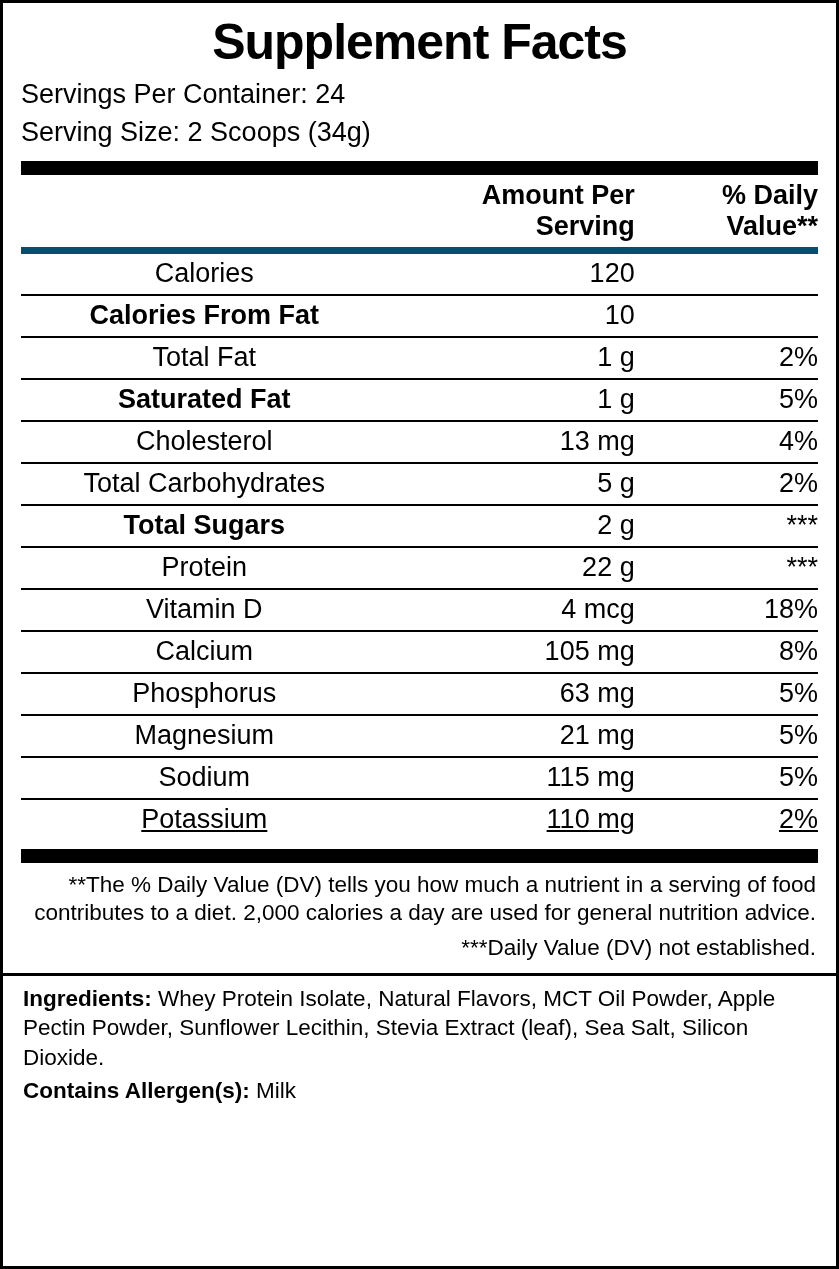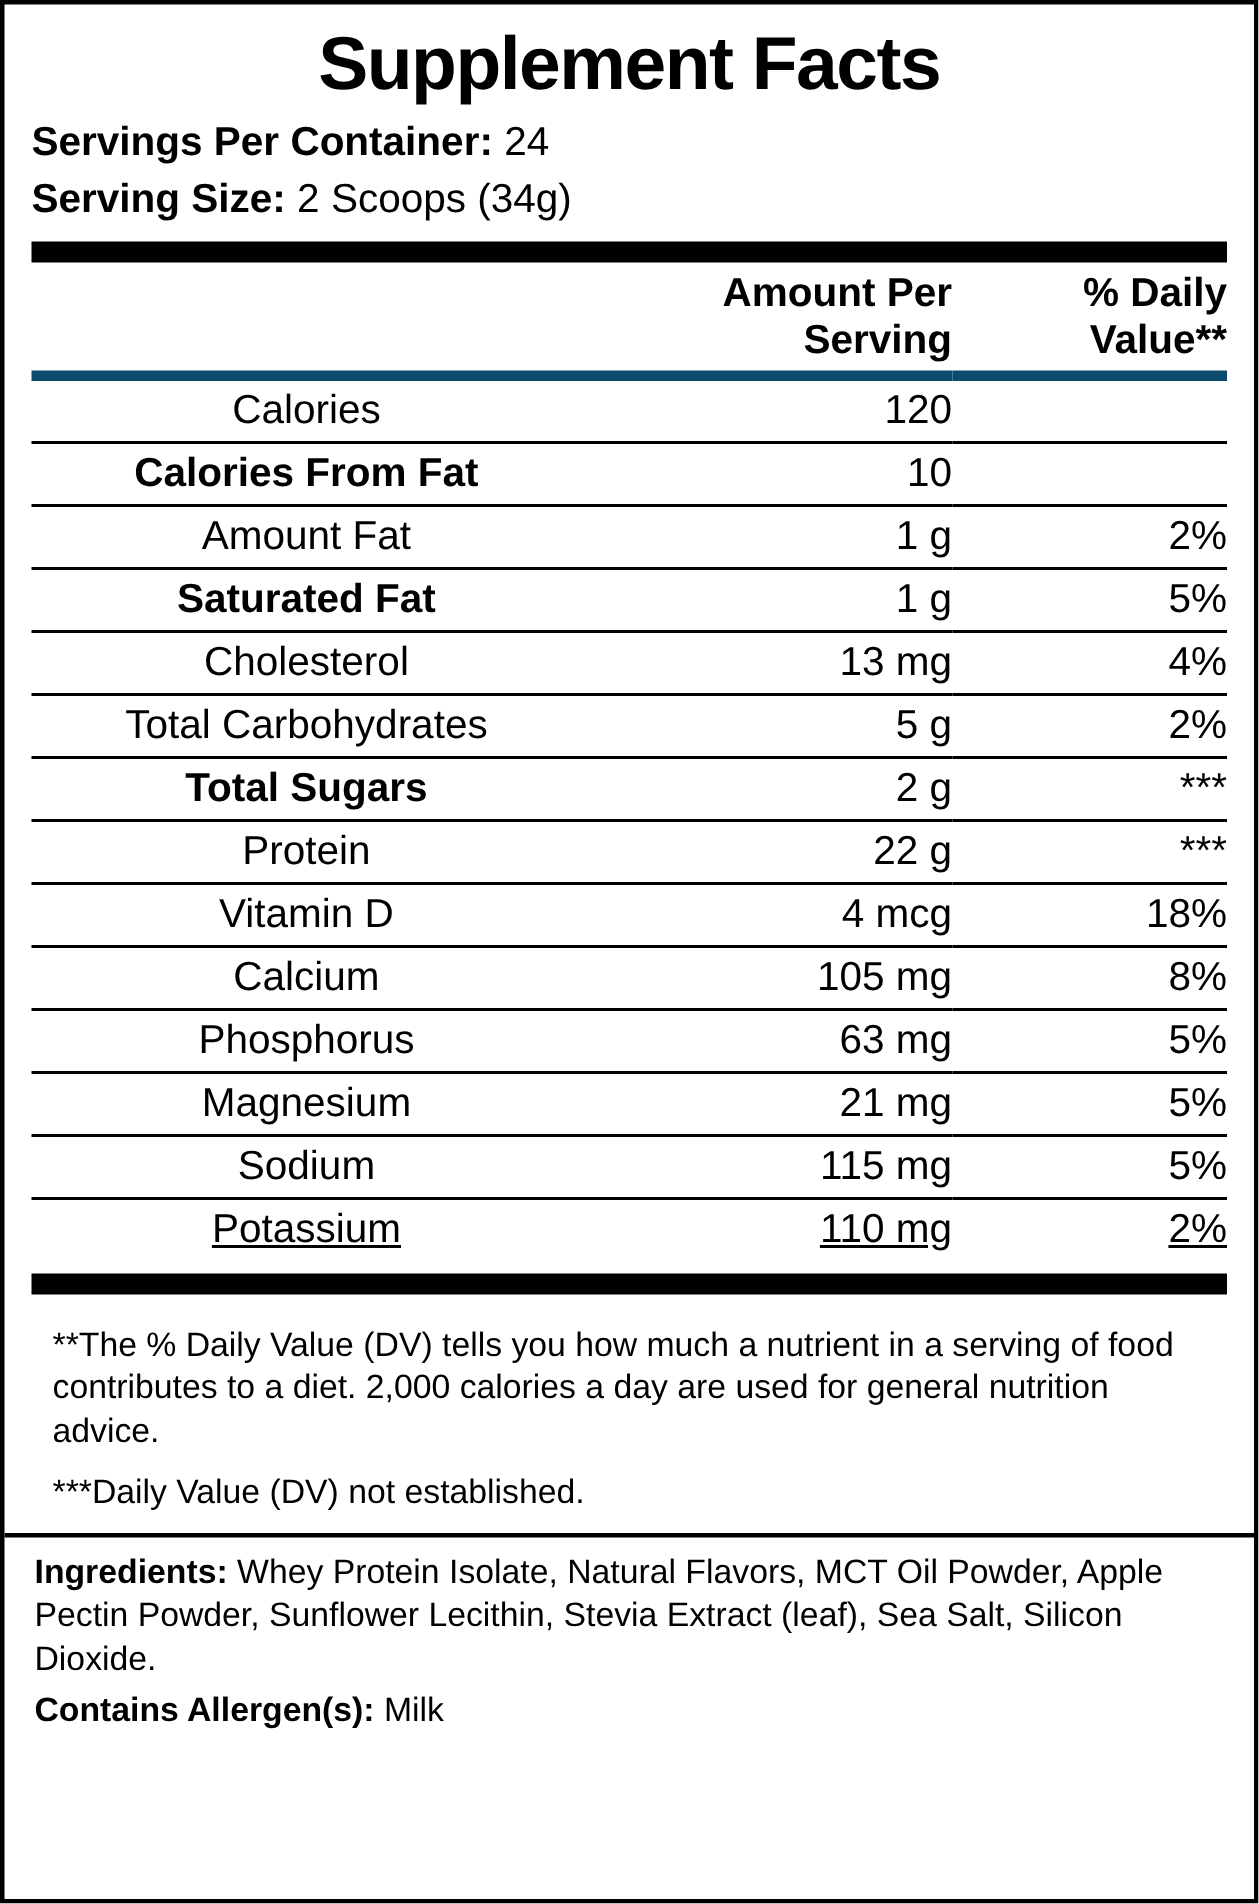--- a/index.html
+++ b/index.html
@@ -29,21 +29,21 @@
     text-align: center;
     margin: 4px 0 8px 0;
     white-space: nowrap;
   }
   .servings-line {
     font-size: 27px;
     line-height: 1.42;
     white-space: nowrap;
   }
   .servings-line .lbl {
-    font-weight: bold;
+    font-weight: normal;
   }
   .rule-thick {
     height: 14px;
     background: #000000;
     margin: 9px 0 0 0;
   }
   table.facts {
     width: 100%;
     border-collapse: collapse;
     font-size: 27px;
@@ -64,21 +64,21 @@
   }
   td.name { text-align: center; width: 46%; }
   td.amount { text-align: right; width: 31%; padding-right: 28px; }
   td.dv { text-align: right; width: 23%; }
   .indent { padding-left: 38px; font-weight: bold; }
   .footnotes {
     font-size: 22.5px;
     line-height: 1.28;
     padding: 8px 2px 0 2px;
   }
-  .footnotes p { margin: 12px; }
+  .footnotes p { margin: 0; text-align: right; }
   .footnotes p.second { margin-top: 6px; }
   .divider-bottom {
     height: 3px;
     background: #000000;
     margin: 10px -18px 0 -18px;
   }
   .ingredients {
     font-size: 22.5px;
     line-height: 1.3;
     padding: 8px 2px 0 2px;
@@ -122,21 +122,21 @@
         <td class="name">Calories</td>
         <td class="amount">120</td>
         <td class="dv"></td>
       </tr>
       <tr>
         <td class="name indent">Calories From Fat</td>
         <td class="amount">10</td>
         <td class="dv"></td>
       </tr>
       <tr>
-        <td class="name">Amount Fat</td>
+        <td class="name">Total Fat</td>
         <td class="amount">1 g</td>
         <td class="dv">2%</td>
       </tr>
       <tr>
         <td class="name indent">Saturated Fat</td>
         <td class="amount">1 g</td>
         <td class="dv">5%</td>
       </tr>
       <tr>
         <td class="name">Cholesterol</td>

